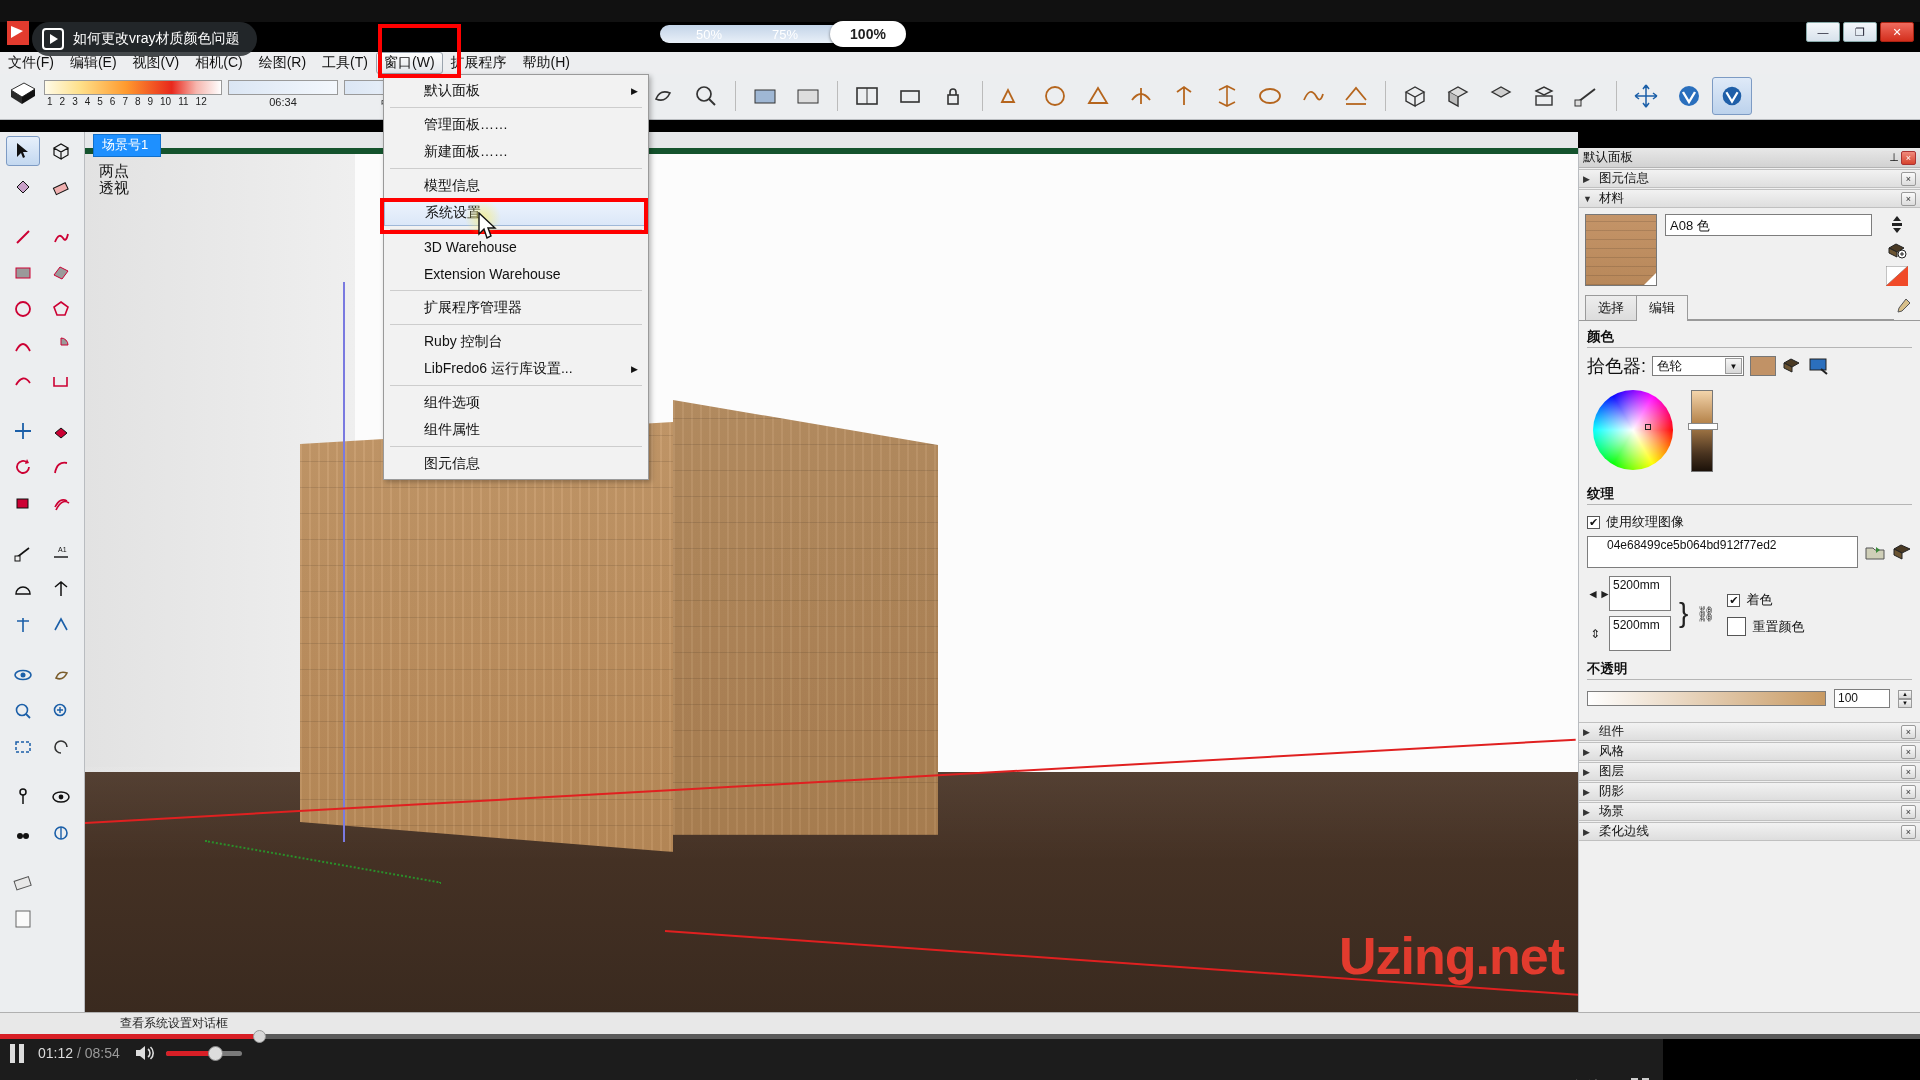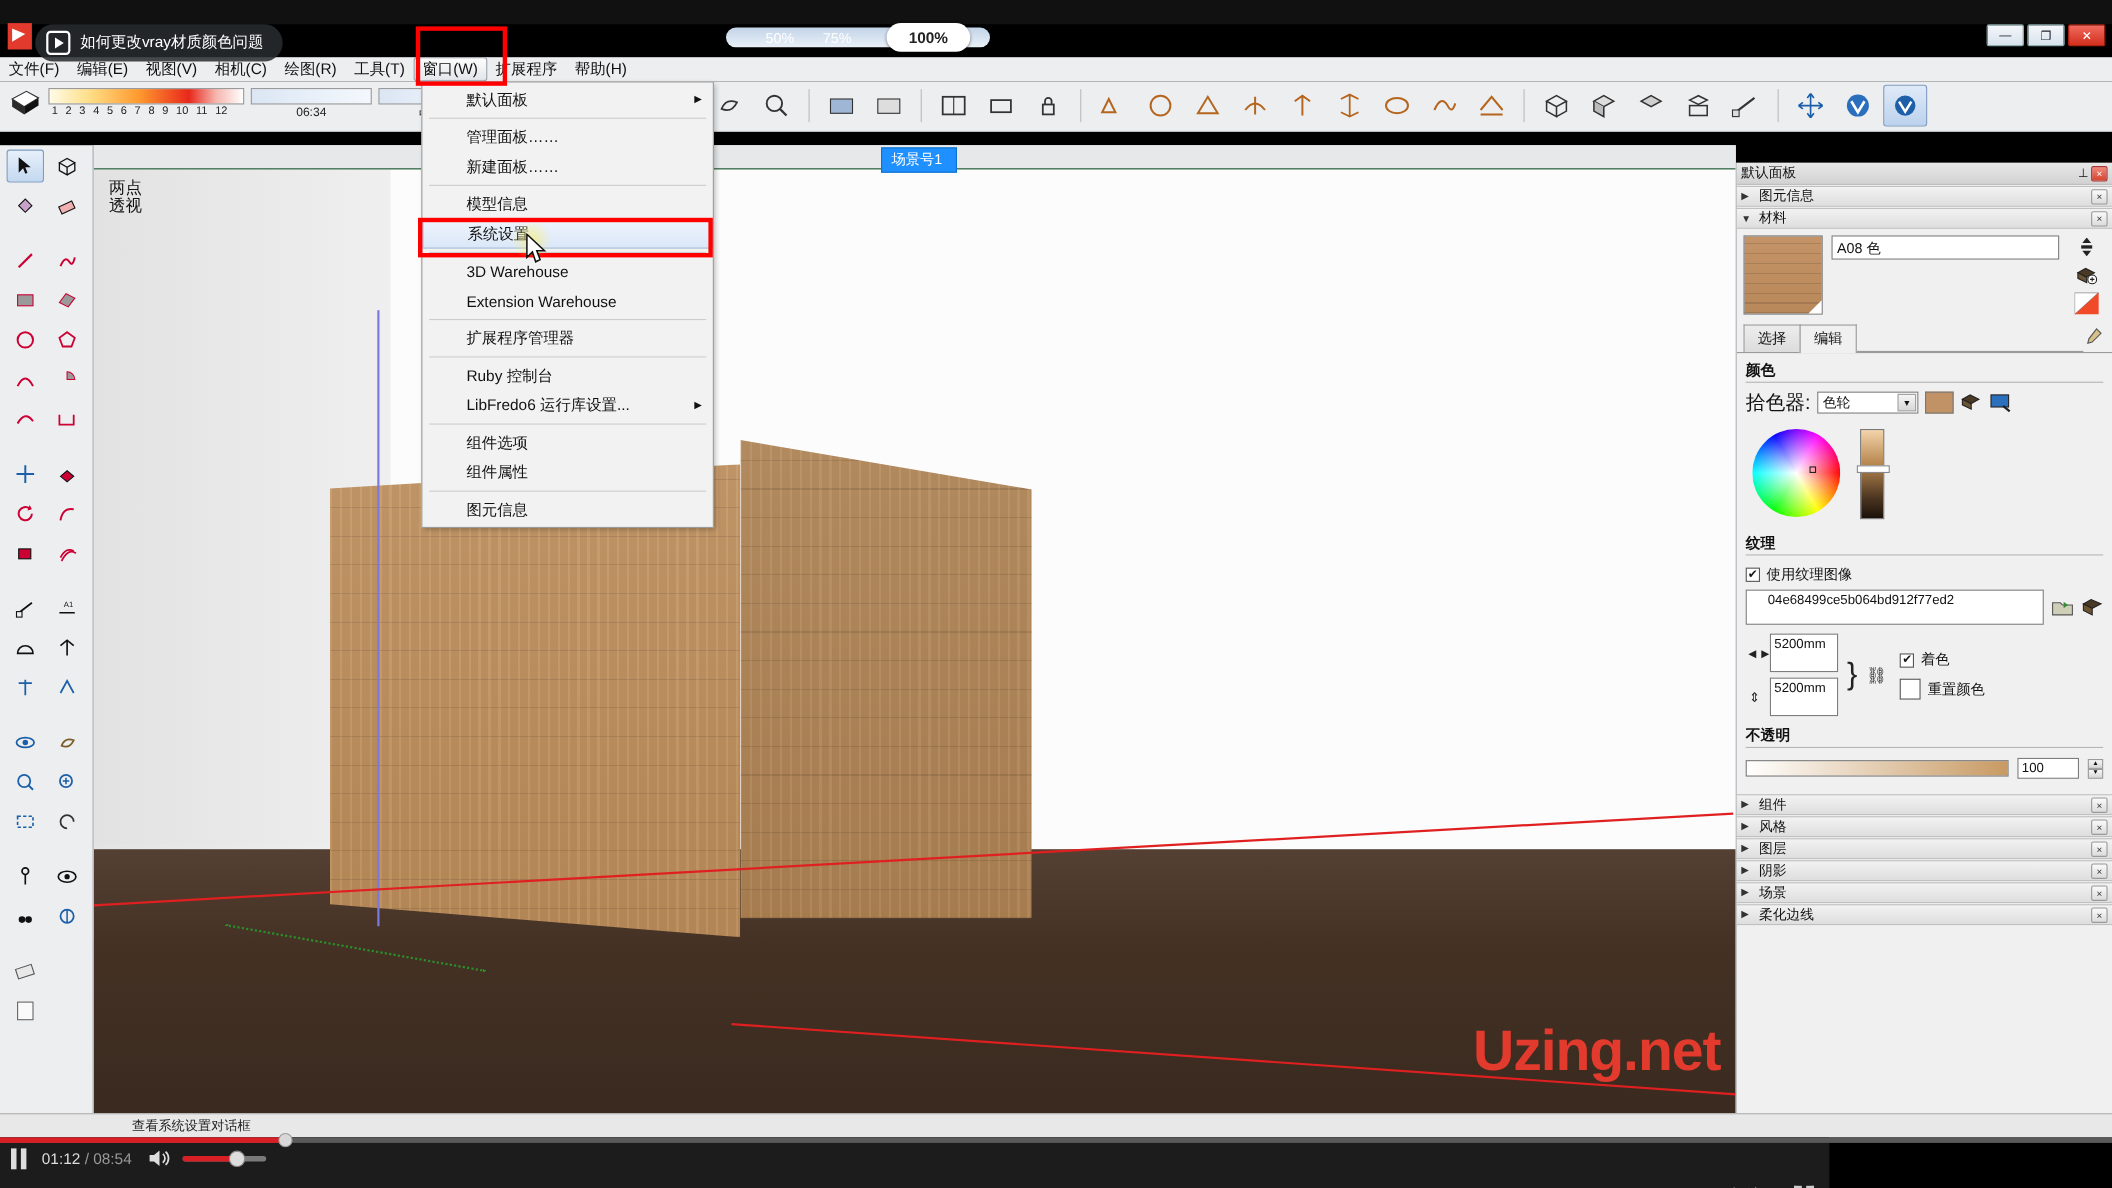--- a/index.html
+++ b/index.html
@@ -42,21 +42,21 @@
     z-index: 61; display: flex; align-items: center;
   }
   .speed-track {
     position: absolute; left: 0; top: 5px; width: 240px; height: 18px;
     background: linear-gradient(#c3d4e8, #e9f0f8); border-radius: 9px;
   }
   .speed-lbl {
     position: relative; color: #fff; font-size: 13px; z-index: 2;
   }
   .speed-lbl.p50 { margin-left: 36px; }
-  .speed-lbl.p75 { margin-left: 26px; }
+  .speed-lbl.p75 { margin-left: 50px; }
   .speed-pill {
     position: relative; margin-left: 32px; z-index: 3;
     background: #fff; color: #222; font-size: 14px; font-weight: bold;
     border-radius: 15px; padding: 5px 20px;
     box-shadow: 0 1px 3px rgba(0,0,0,.5);
   }
 
   
   .win-btns { position: absolute; right: 6px; top: 22px; display: flex; gap: 3px; z-index: 63; }
   .win-btn {
@@ -123,21 +123,21 @@
   .lt.sel { background: linear-gradient(#e7f0fb,#c3d8f0); border: 1px solid #7d9bc4; border-radius: 3px; }
   .lt-gap { height: 14px; }
 
   
   .canvas-wrap {
     position: absolute; left: 85px; top: 132px; width: 1493px; height: 880px;
     background: #fff; overflow: hidden; z-index: 10;
   }
   .scene-tab-strip {
     position: absolute; left: 0; top: 0; width: 100%; height: 22px;
-    background: #e6e8ea; border-bottom: 1px solid #14532d; text-align: center;
+    background: #e6e8ea; border-bottom: 6px solid #14532d;
   }
   .scene-tab {
     display: inline-block; margin-left: 8px; margin-top: 2px;
     background: #1e90ff; color: #fff; font-size: 13px; padding: 1px 12px 2px 8px;
     border: 1px solid #1070cc;
   }
   .view-label {
     position: absolute; left: 14px; top: 30px; font-size: 15px; color: #111; line-height: 1.15;
   }
   .sky { position: absolute; left: 0; top: 22px; width: 100%; height: 620px; background: #fcfcfc; }

